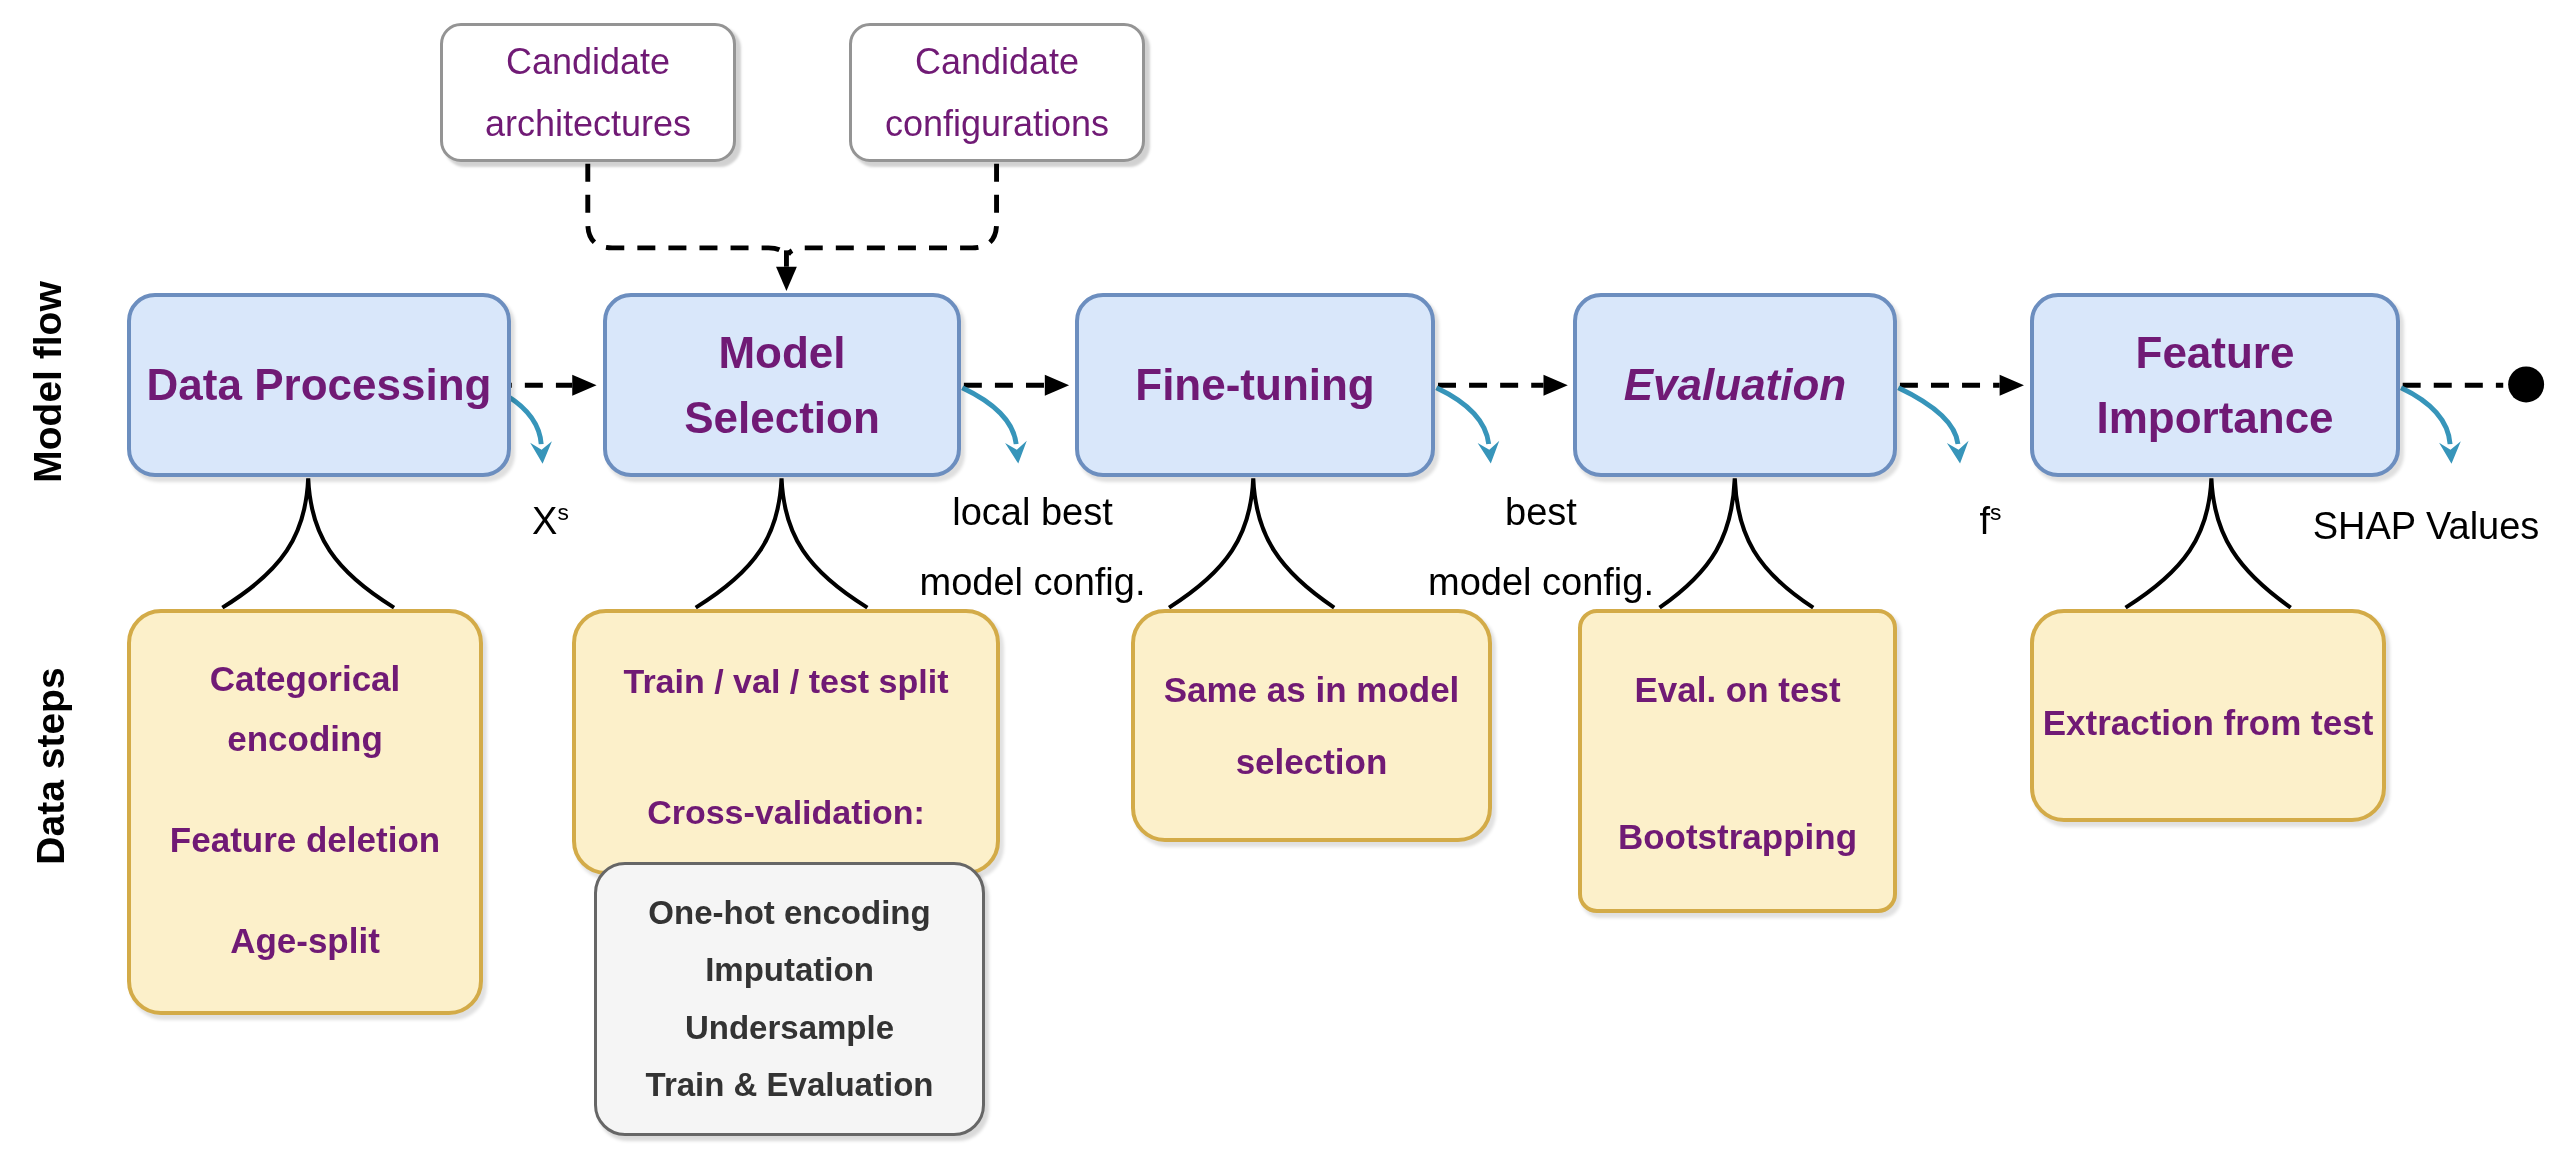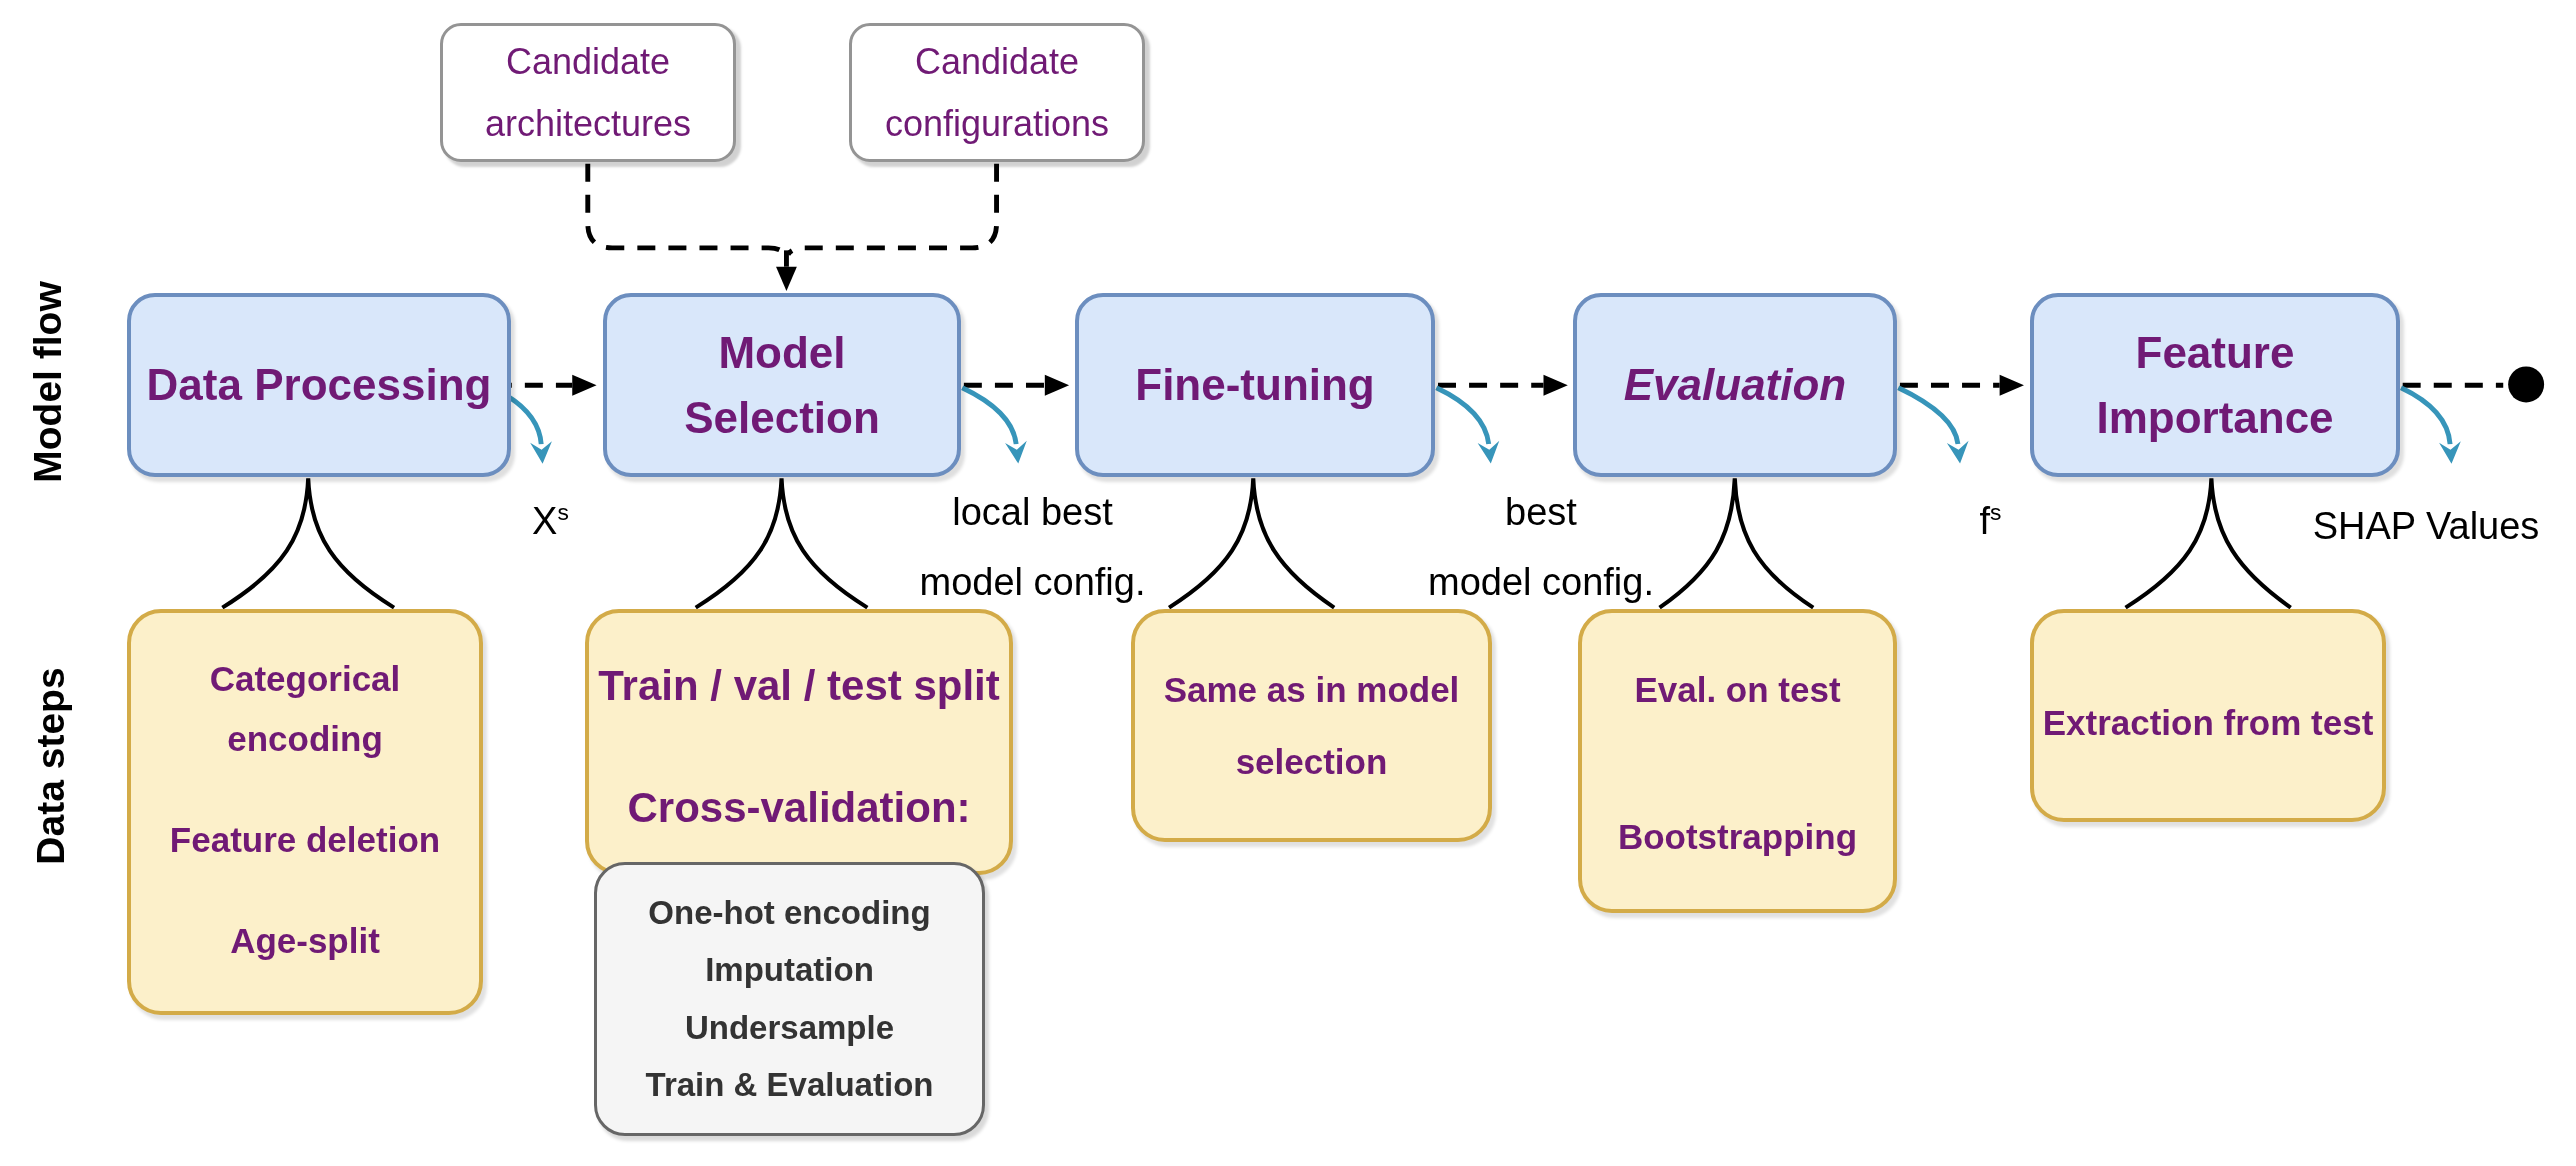--- a/index.html
+++ b/index.html
@@ -38,24 +38,24 @@
   .step{
     background:var(--step-fill);
     border:4.1px solid var(--step-border);
     border-radius:34px;
     font-size:35px;font-weight:bold;
     flex-direction:column;
     box-shadow:3.3px 4.1px 3.3px rgba(0,0,0,0.12);
   }
   .step .item{display:block;}
   #steps-data-processing{justify-content:space-between;padding:36px 18px 41px;line-height:1.7;}
-  #steps-model-selection{justify-content:space-between;padding:49px 9.8px 39px;font-size:42px;margin-left:13px;}
+  #steps-model-selection{justify-content:space-between;padding:49px 9.8px 39px;font-size:34px;}
   #steps-model-selection .item{white-space:nowrap;}
   #steps-fine-tuning{justify-content:center;line-height:2.05;padding:0 16.4px;margin-left:44px;}
-  #steps-evaluation{justify-content:space-between;padding:57px 13px 52px;}
+  #steps-evaluation{justify-content:space-between;padding:57px 13px 52px;border-radius:19px;}
   #steps-feature-importance{justify-content:center;line-height:2.05;padding-top:14.7px;}
   #cv-substeps{
     background:var(--cv-fill);
     border:3.3px solid var(--cv-border);
     border-radius:31px;
     color:var(--cv-text);
     font-size:33px;font-weight:bold;
     flex-direction:column;justify-content:space-around;
     padding:19.6px 9.8px;z-index:3;
     box-shadow:3.3px 4.1px 3.3px rgba(0,0,0,0.15);

